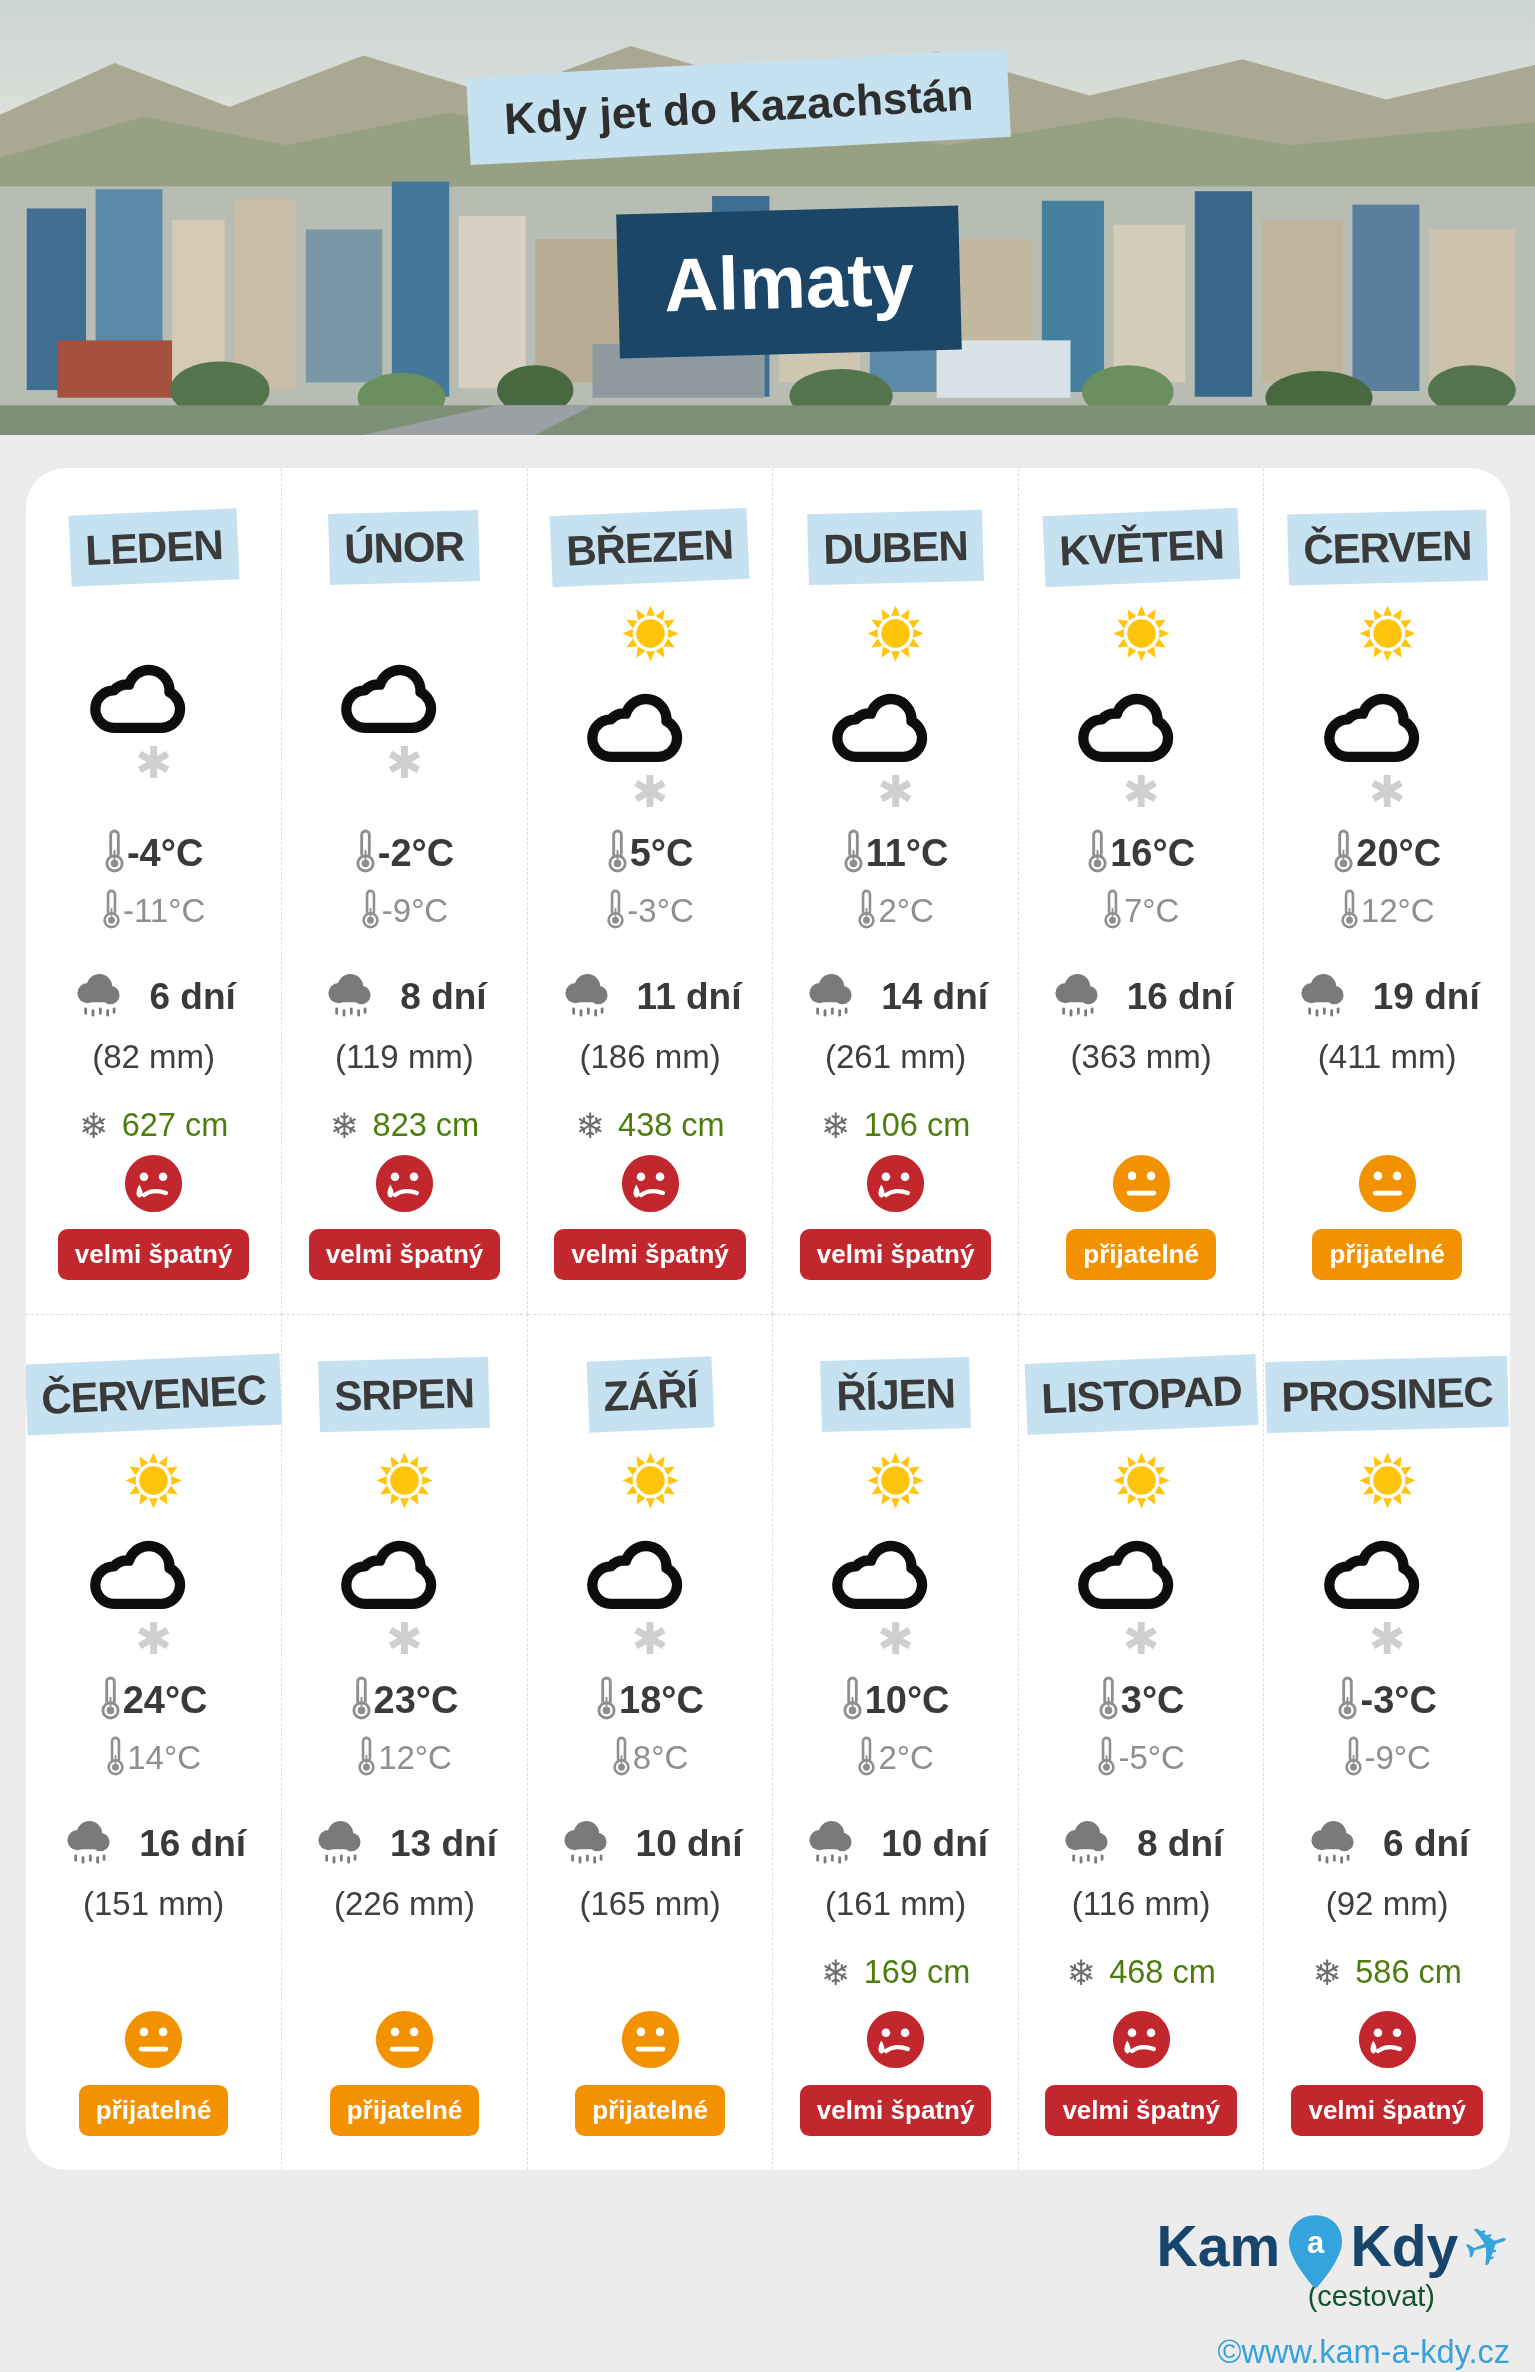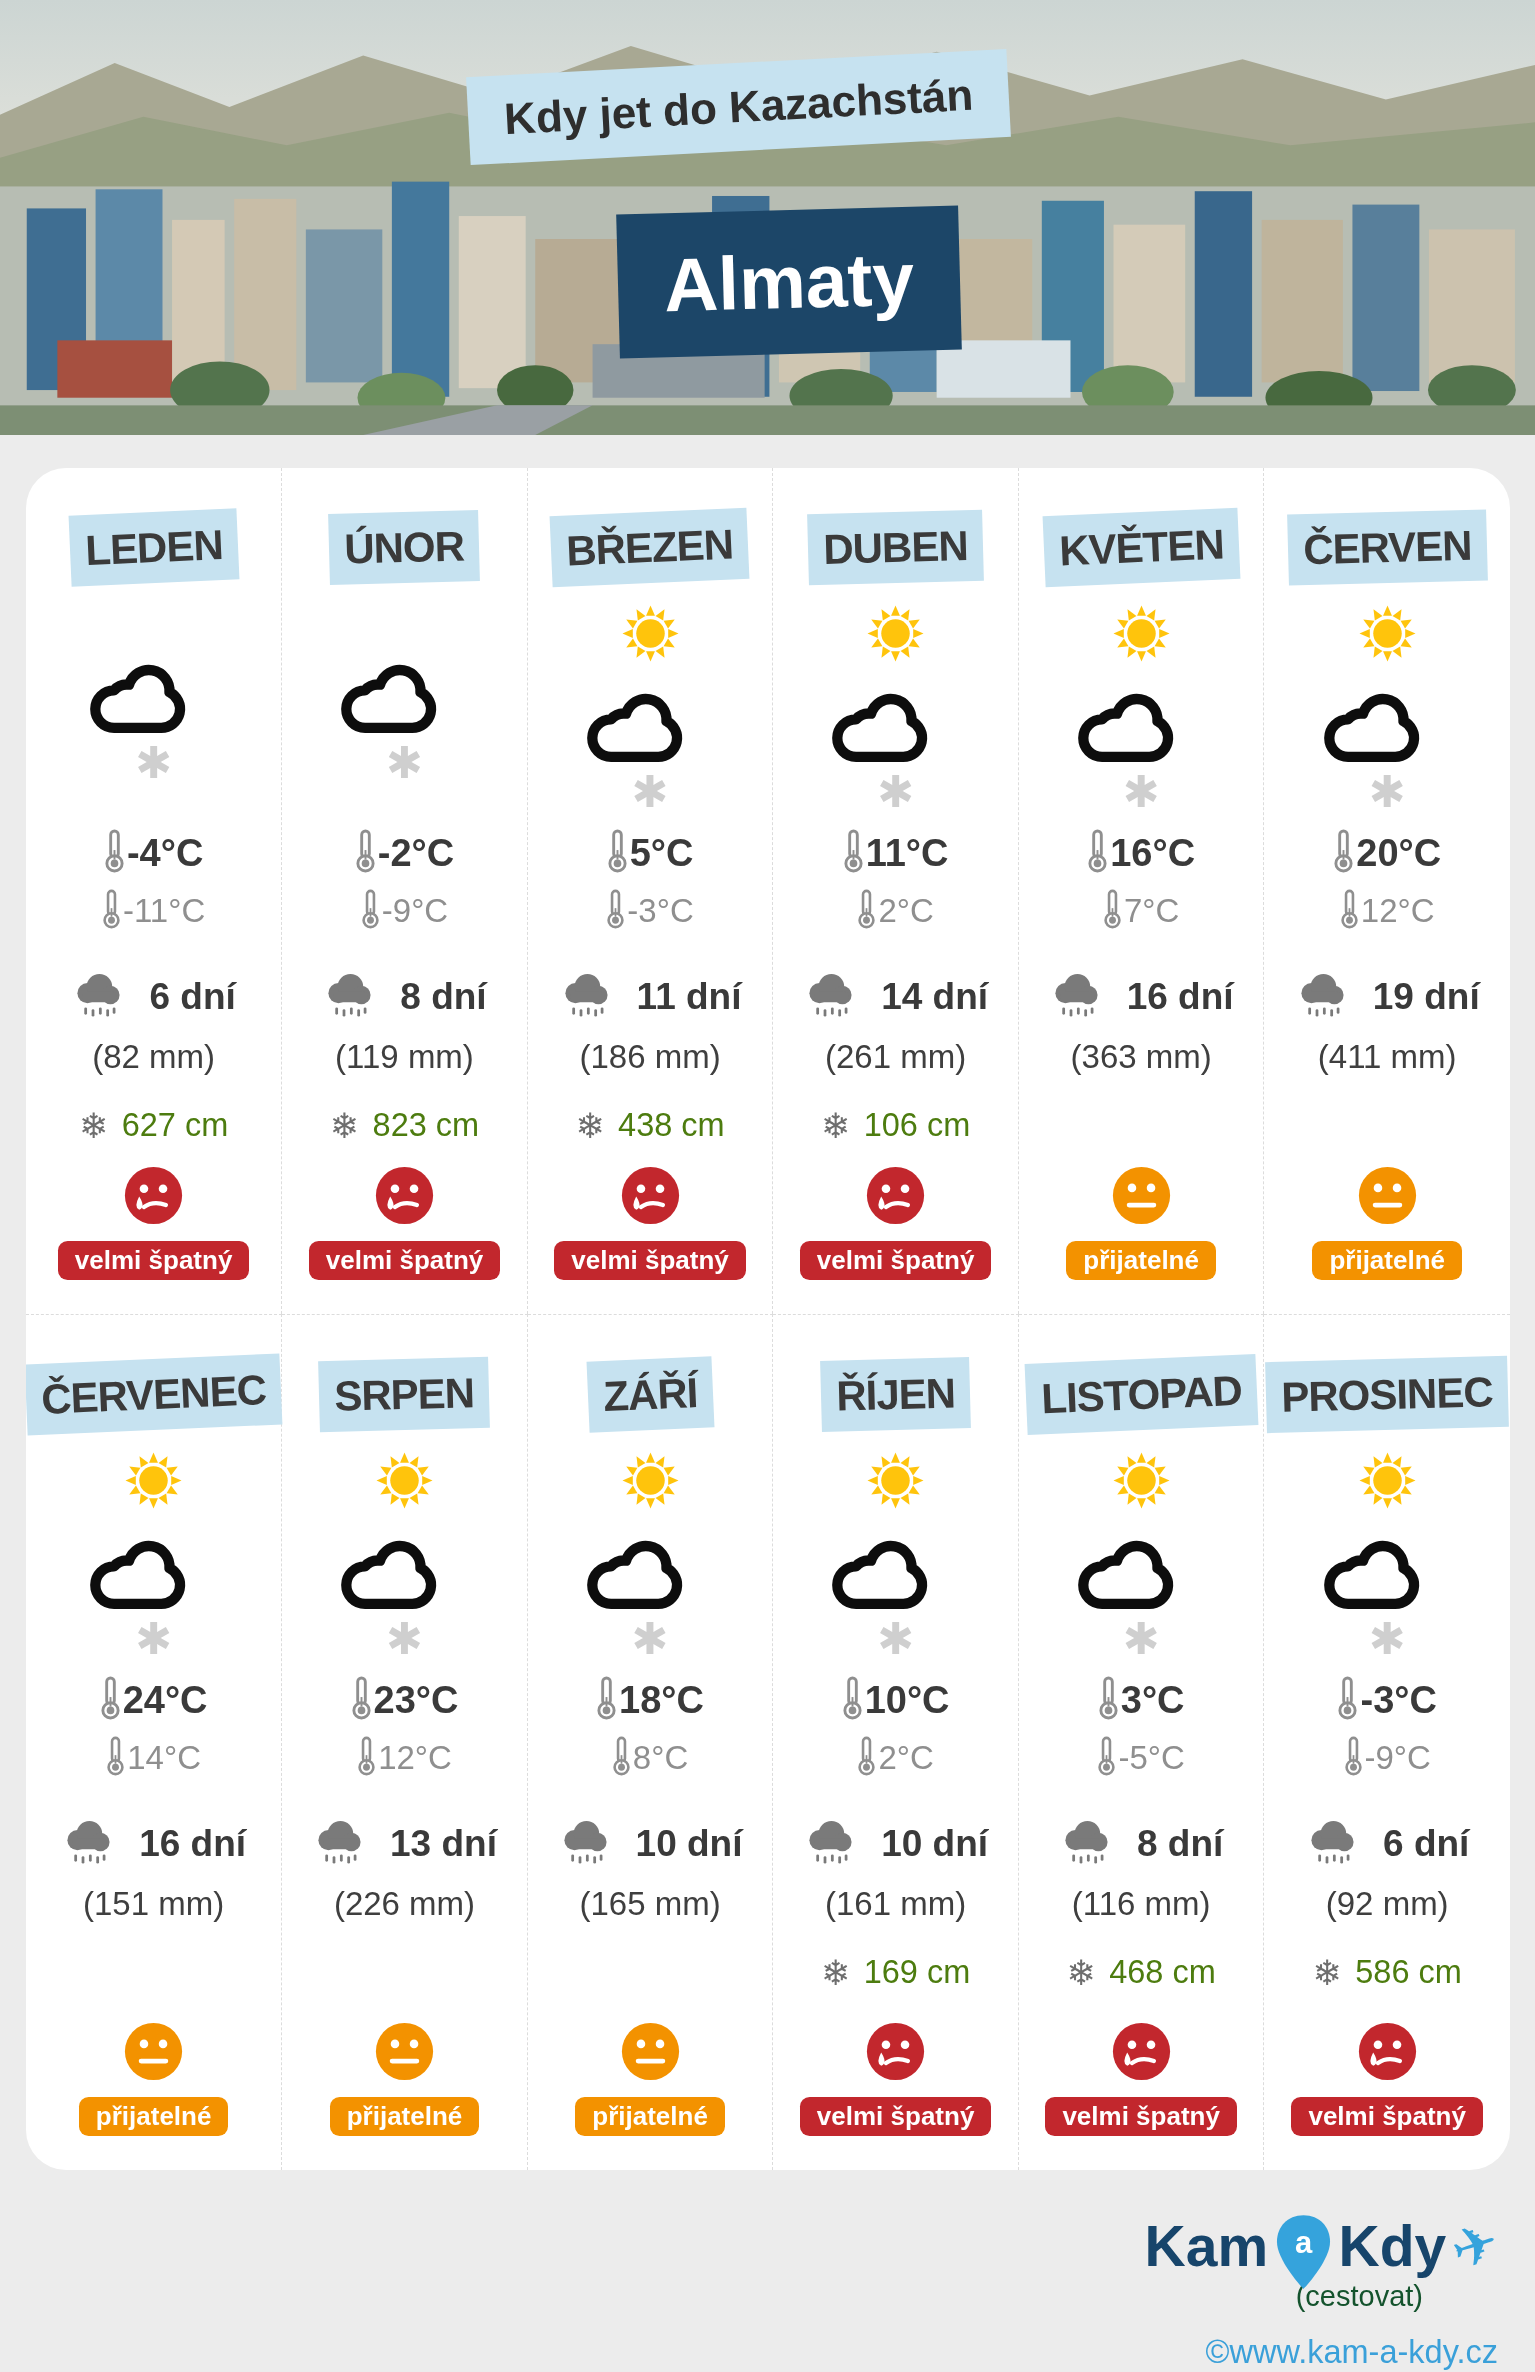--- a/index.html
+++ b/index.html
@@ -43,27 +43,27 @@
   .rain-row{display:flex;align-items:center;gap:23px;margin-top:38px;}
   .rain-days{font-size:37px;font-weight:bold;color:#3a3a3a;}
   .mm{margin-top:15.3px;font-size:33px;color:#3f3f3f;}
   .snow-row{display:flex;align-items:center;gap:13.4px;margin-top:31px;}
   .snow-row .flake{font-size:35px;color:#6e6e6e;line-height:1;}
   .snow-val{font-size:32.5px;color:#4d7c0f;}
 
   .face-badge{margin-top:auto;display:flex;flex-direction:column;align-items:center;
         padding-bottom:34px;}
   .face svg{width:61px;height:61px;display:block;}
-  .badge{margin-top:15.3px;border-radius:9.6px;padding:4px 17px;color:#ffffff;
+  .badge{margin-top:15.3px;border-radius:9.6px;padding:10px 17px;color:#ffffff;
         font-weight:bold;font-size:26px;white-space:nowrap;}
   .rate-bad .badge{background:#c2272d;}
   .rate-ok  .badge{background:#f39200;}
 
   
-  .footer{position:absolute;right:37px;top:2204px;display:flex;flex-direction:column;
+  .footer{position:absolute;right:25px;top:2204px;display:flex;flex-direction:column;
         align-items:flex-end;}
   .logo-row{display:flex;align-items:center;}
   .logo-word{font-size:57px;font-weight:bold;color:#17456b;}
   .pin{margin:0 5.7px;position:relative;top:7.6px;}
   .plane{font-size:55px;color:#35a3dc;transform:rotate(-18deg);margin-left:5.7px;}
   .logo-sub{font-size:29px;color:#14532d;margin-top:-7.6px;margin-right:75px;}
   .copyright{font-size:32.5px;color:#3aa0d9;margin-top:21px;}
 </style>
 </head>
 <body>

